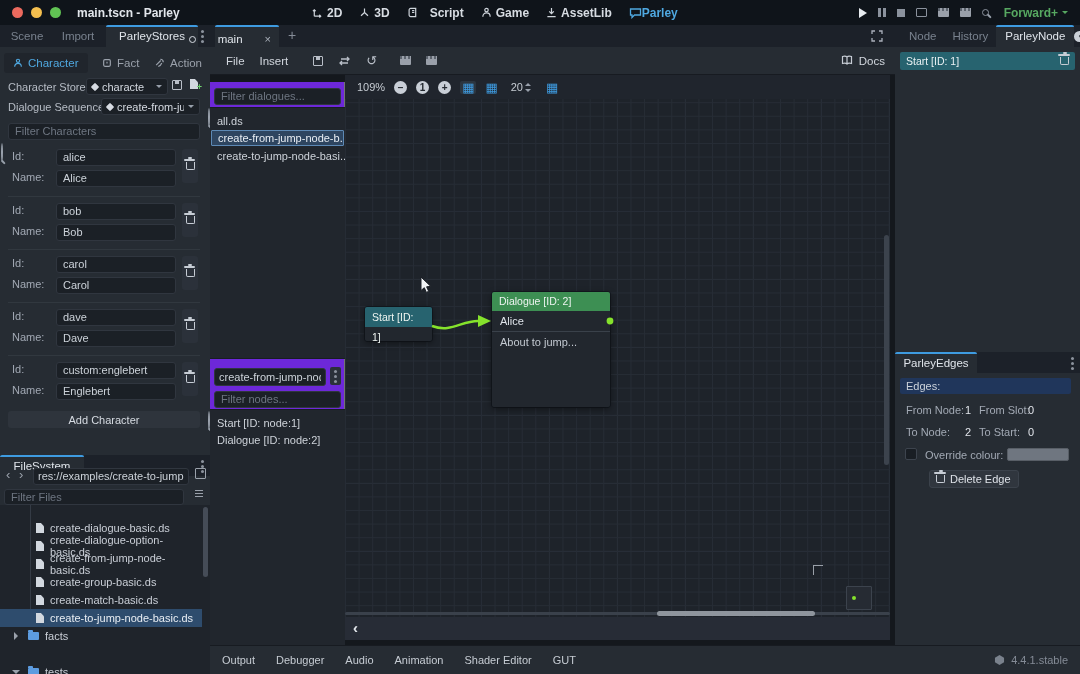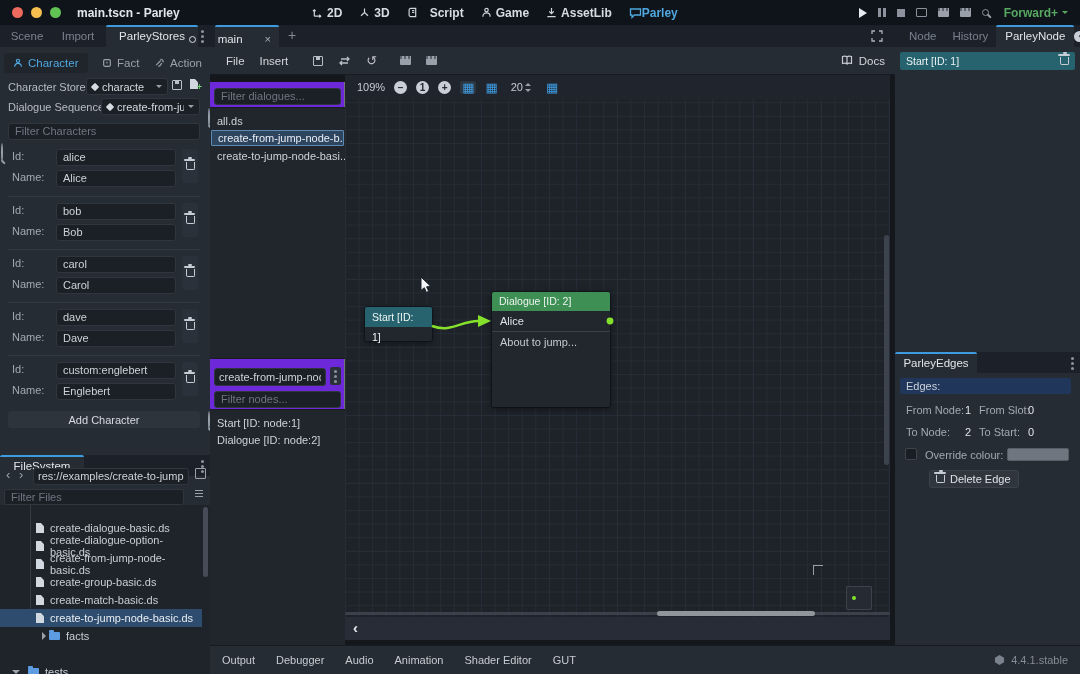--- a/index.html
+++ b/index.html
@@ -282,21 +282,21 @@
           <span style="font-size:11px;color:#c9ced6;">create-from-jump-node-basic.ds</span>
         </div>
       <div class="abs flex" style="left:0;top:86px;width:202px;height:18px;gap:6px;padding-left:36px;">
         <i class="icon-file"></i>
           <span style="font-size:11px;color:#c9ced6;">create-match-basic.ds</span>
         </div>
       <div class="abs flex" style="left:0;top:104px;width:202px;height:18px;gap:6px;padding-left:36px;background:var(--file-selection-blue,#2e4c6d);">
         <i class="icon-file"></i>
           <span style="font-size:11px;color:#e8edf3;">create-to-jump-node-basic.ds</span>
         </div>
-      <div class="abs flex" style="left:0;top:122px;width:202px;height:18px;gap:6px;padding-left:21px;margin-left:28px;">
+      <div class="abs flex" style="left:0;top:122px;width:202px;height:18px;gap:6px;padding-left:28px;">
         <i class="abs" style="left:14px;top:5px;width:0;height:0;border:4px solid transparent;border-left-color:#9aa1ab;"></i>
         <i class="icon-folder"></i>
           <span style="font-size:11px;color:#c9ced6;">facts</span>
         </div>
       <div class="abs flex" style="left:0;top:158px;width:202px;height:18px;gap:6px;padding-left:28px;">
         <i class="abs" style="left:12px;top:7px;width:0;height:0;border:4px solid transparent;border-top-color:#9aa1ab;"></i>
         <i class="icon-folder"></i>
           <span style="font-size:11px;color:#c9ced6;">tests</span>
         </div>
       <i class="abs" style="right:2px;top:2px;width:5px;height:70px;background:#454c57;border-radius:3px;"></i>

